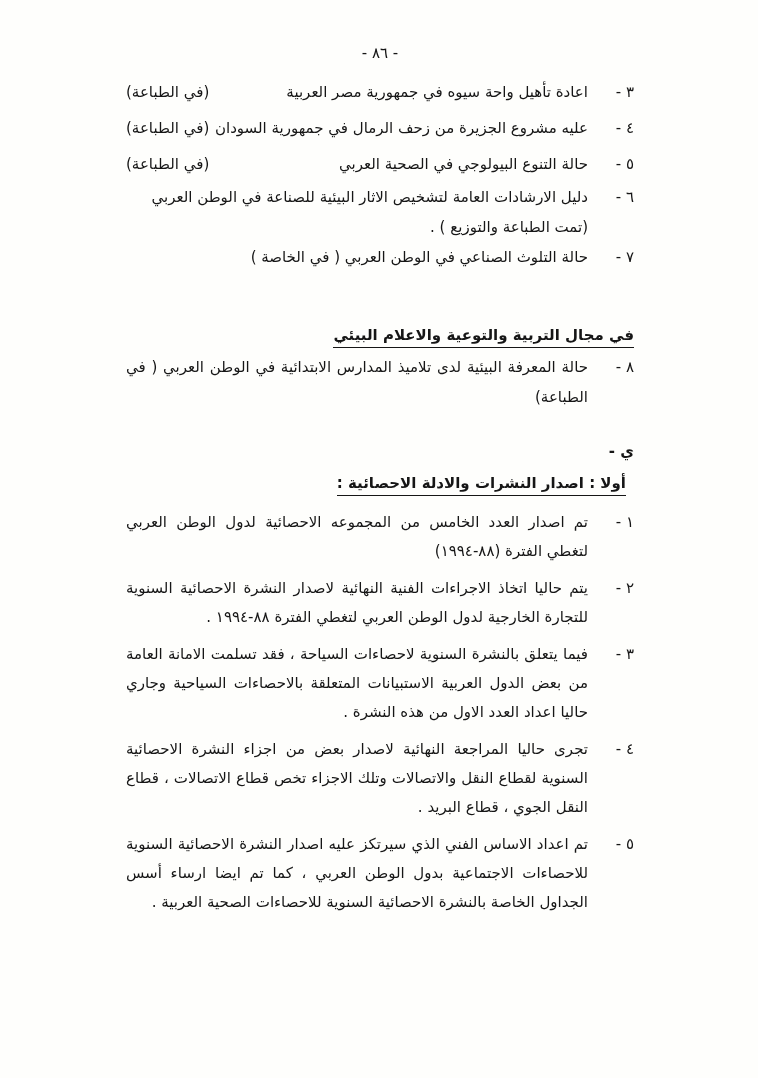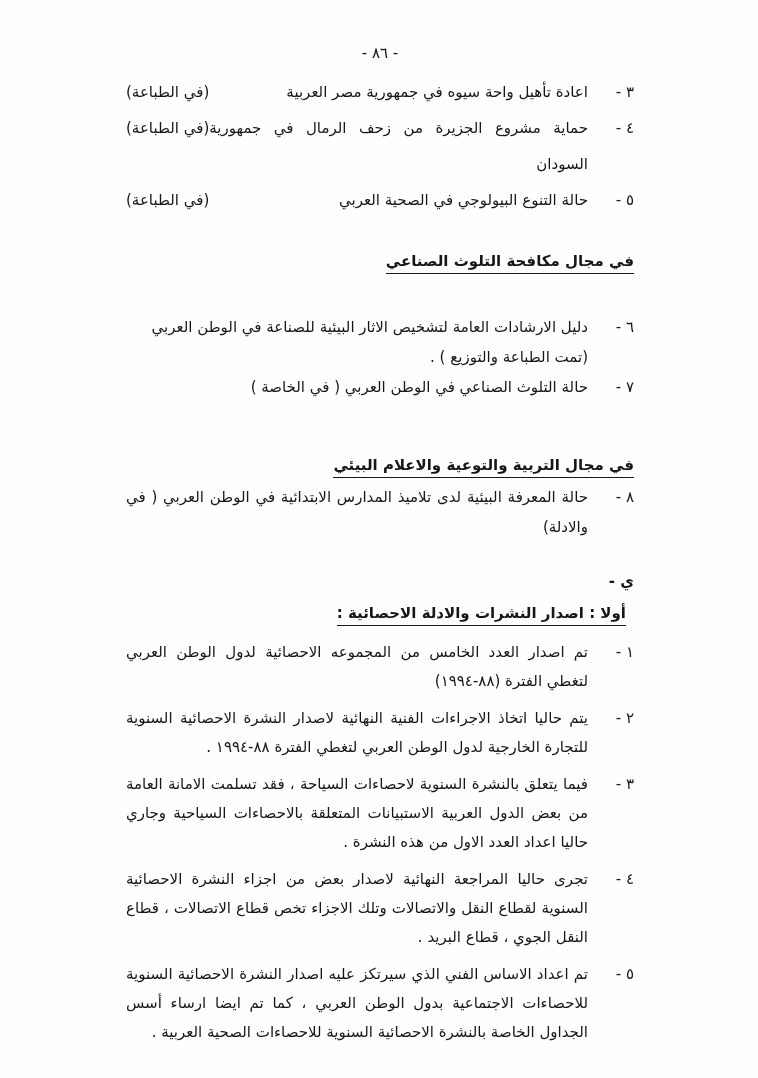--- a/index.html
+++ b/index.html
@@ -86,48 +86,47 @@
   <div class="page-number">- ٨٦ -</div>
 
   <section class="pub-list">
     <div class="row">
       <span class="marker">٣ -</span>
       <span class="text">اعادة تأهيل واحة سيوه في جمهورية مصر العربية</span>
       <span class="status">(في الطباعة)</span>
     </div>
     <div class="row">
       <span class="marker">٤ -</span>
-      <span class="text">حماية مشروع الجزيرة من زحف الرمال في جمهورية السودان</span>
+      <span class="text">عليه مشروع الجزيرة من زحف الرمال في جمهورية السودان</span>
       <span class="status">(في الطباعة)</span>
     </div>
     <div class="row">
       <span class="marker">٥ -</span>
       <span class="text">حالة التنوع البيولوجي في الصحية العربي</span>
       <span class="status">(في الطباعة)</span>
     </div>
   </section>
 
   <section class="sec">
-    <h2 class="heading heading-industrial"><span class="u">في مجال مكافحة التلوث الصناعي</span></h2>
     <div class="row">
       <span class="marker">٦ -</span>
       <span class="text">دليل الارشادات العامة لتشخيص الاثار البيئية للصناعة في الوطن العربي
 (تمت الطباعة والتوزيع ) .</span>
     </div>
     <div class="row">
       <span class="marker">٧ -</span>
       <span class="text">حالة التلوث الصناعي في الوطن العربي ( في الخاصة )</span>
     </div>
   </section>
 
   <section class="sec">
     <h2 class="heading heading-education"><span class="u">في مجال التربية والتوعية والاعلام البيئي</span></h2>
     <div class="row">
       <span class="marker">٨ -</span>
-      <span class="text">حالة المعرفة البيئية لدى تلاميذ المدارس الابتدائية في الوطن العربي ( في والادلة)</span>
+      <span class="text">حالة المعرفة البيئية لدى تلاميذ المدارس الابتدائية في الوطن العربي ( في الطباعة)</span>
     </div>
   </section>
 
   <section class="sec stats">
     <div class="stats-head">
       <span class="marker">ي -</span>
     </div>
     <div class="subheading"><span class="u">أولا : اصدار النشرات والادلة الاحصائية :</span></div>
 
     <div class="row">

